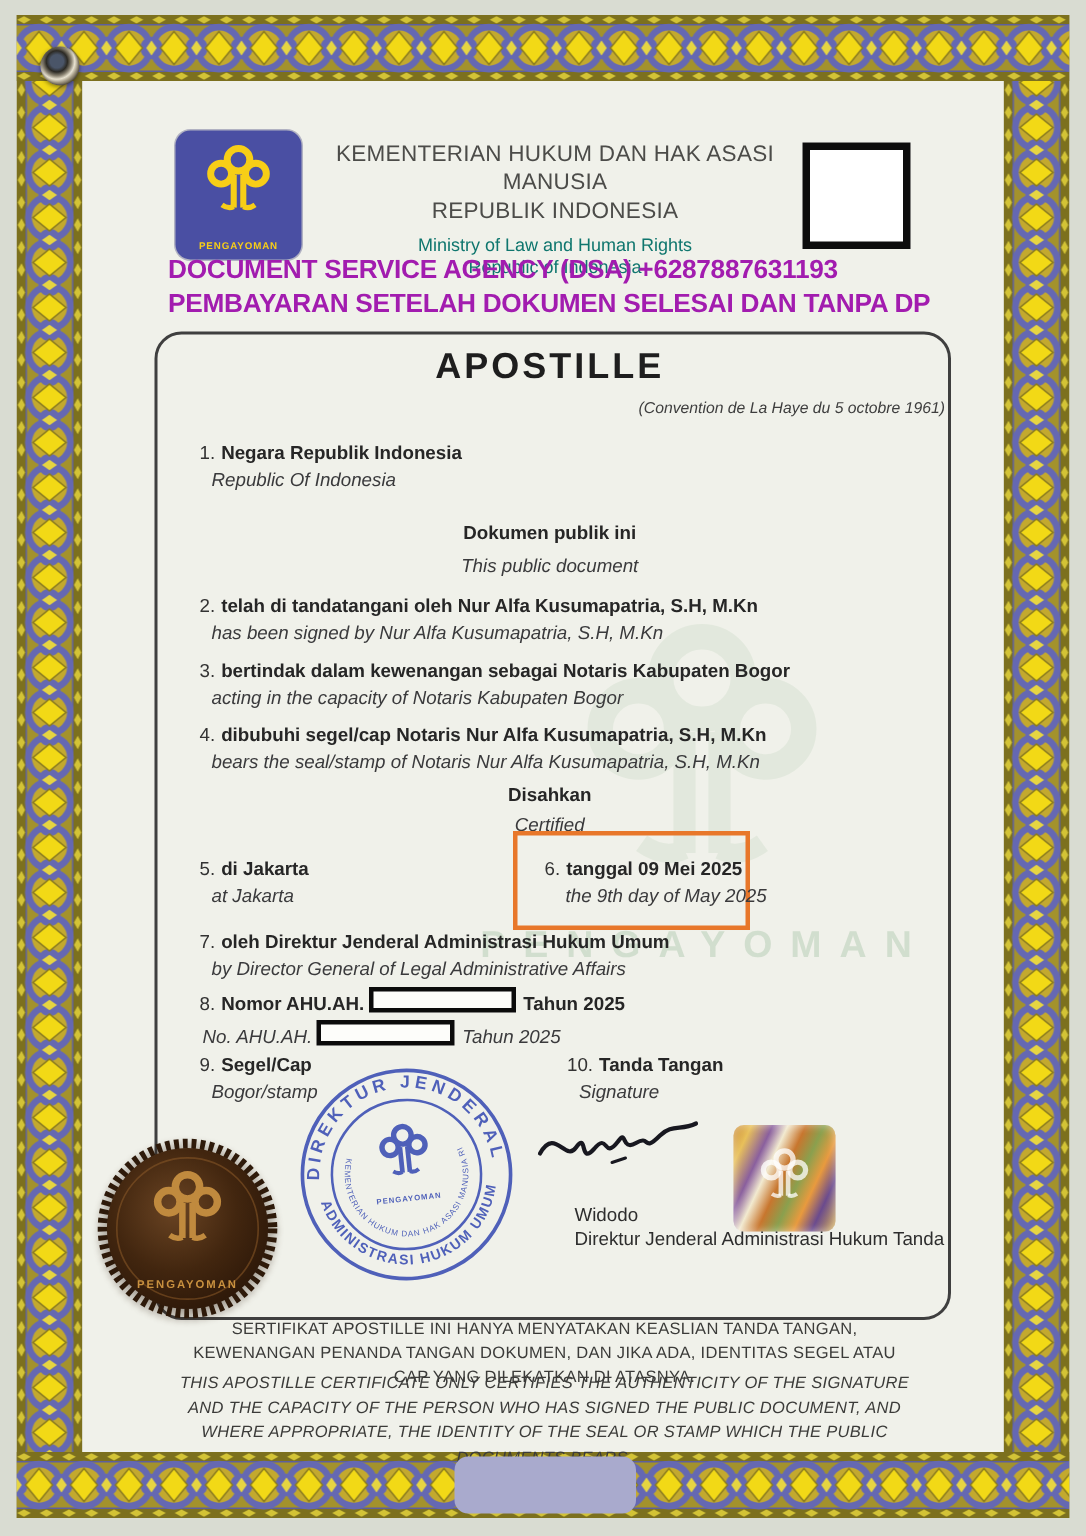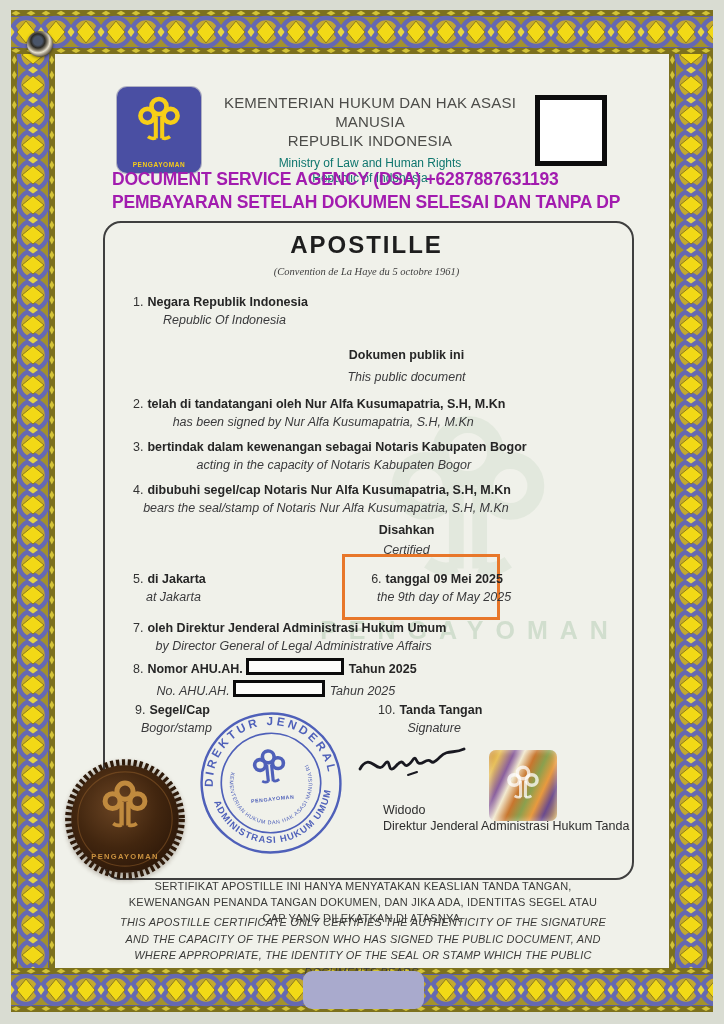--- a/index.html
+++ b/index.html
@@ -34,28 +34,28 @@
   .ministry .idl1{font-size:15px;line-height:19px;letter-spacing:.2px;}
   .ministry .enl1{font-size:12px;line-height:15px;color:#0f766e;margin-top:6px;}
   .qr-redact{position:absolute;left:535px;top:95px;width:62px;height:61px;background:#fff;border:5px solid #0d0d0d;z-index:5;}
 
   .promo{position:absolute;left:112px;top:168px;width:570px;z-index:5;color:#a21caf;font-weight:700;font-size:17.5px;line-height:23px;letter-spacing:-0.2px;}
 
   
   .certbox{position:absolute;left:103px;top:221px;width:527px;height:655px;border:2px solid #3f3f3f;border-radius:18px;z-index:2;}
   .cert-title{position:absolute;left:103px;top:231px;width:527px;text-align:center;z-index:3;
     font-size:24px;font-weight:700;letter-spacing:2px;color:#1e1e1e;}
-  .cert-sub{position:absolute;left:103px;top:266px;width:527px;text-align:center;z-index:3;
-    font-size:10.5px;font-style:italic;color:#3e3e3e;font-family:Liberation Serif, serif;}
-
-  .item{position:absolute;z-index:3;font-size:12.5px;color:#262626;text-align:center;}
+  .cert-sub{position:absolute;left:103px;top:266px;width:527px;text-align:right;z-index:3;
+    font-size:10.5px;font-style:italic;color:#3e3e3e;}
+
+  .item{position:absolute;z-index:3;font-size:12.5px;color:#262626;}
   .item .idl{font-weight:700;line-height:15px;}
   .item .idl .num{font-weight:400;margin-right:4px;color:#333;}
   .item .enl{font-style:italic;font-weight:400;color:#3a3a3c;margin-top:3px;margin-left:8px;line-height:15px;}
-  .centerblk{position:absolute;left:103px;width:527px;text-align:center;z-index:3;font-size:12.5px;color:#262626;margin-left:40px;}
+  .centerblk{position:absolute;left:103px;width:527px;text-align:center;z-index:3;font-size:12.5px;color:#262626;}
   .centerblk .idl{font-weight:700;}
   .centerblk .enl{font-style:italic;color:#3a3a3c;margin-top:8px;}
 
   .hl-box{position:absolute;left:342px;top:554px;width:152px;height:60px;border:3px solid #e8772a;z-index:4;}
 
   .redact{display:inline-block;height:11px;border:3px solid #0b0b0b;background:#fdfdfa;vertical-align:-2px;margin:0 5px 0 3px;}
   .redact.r1{width:92px;}
   .redact.r2{width:86px;}
 
   

